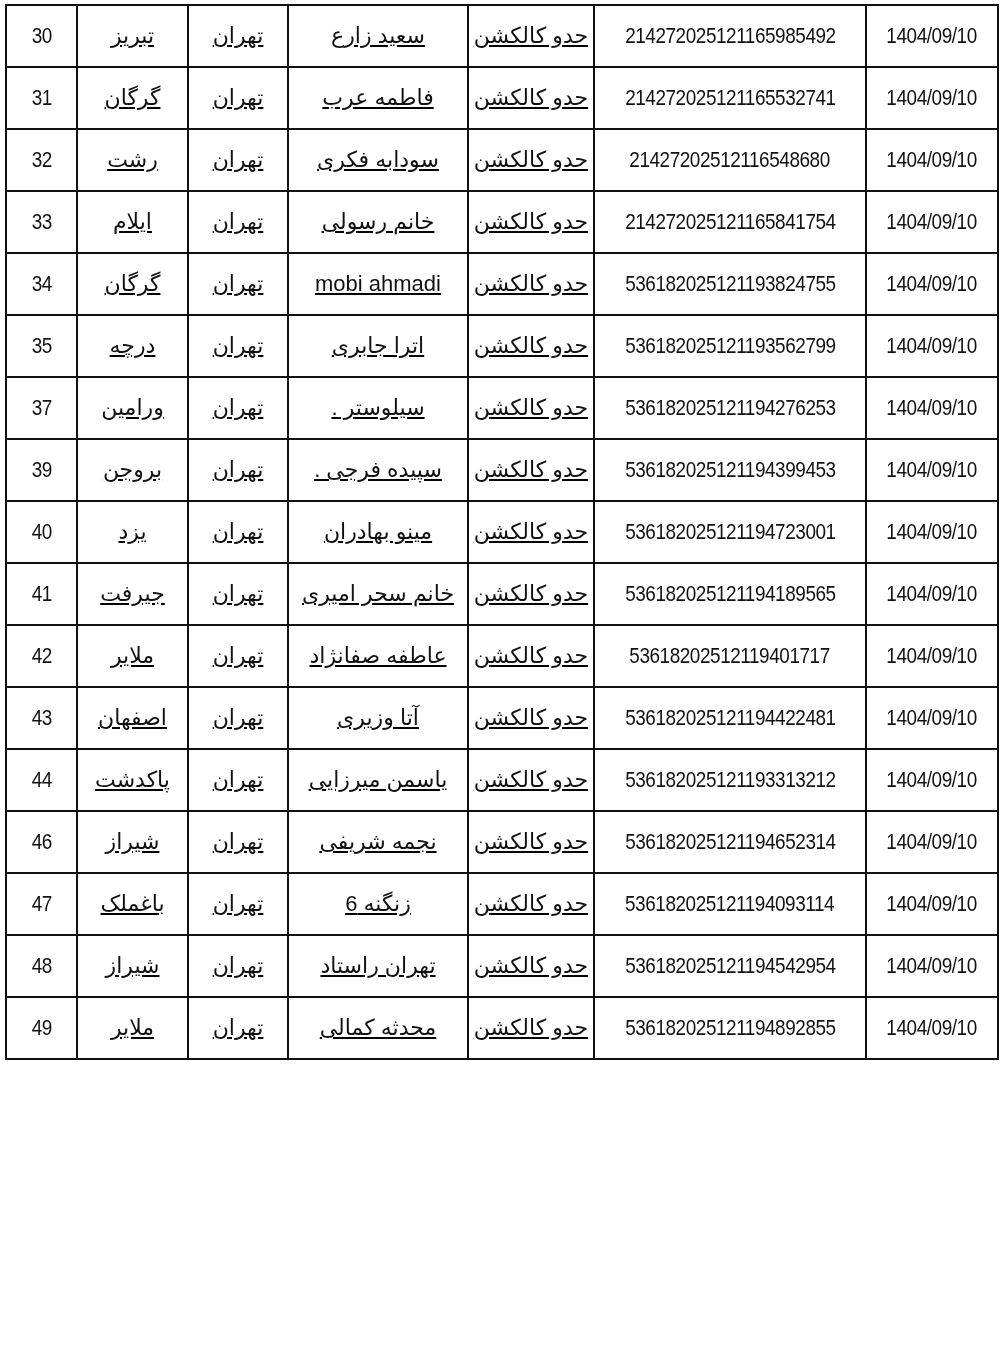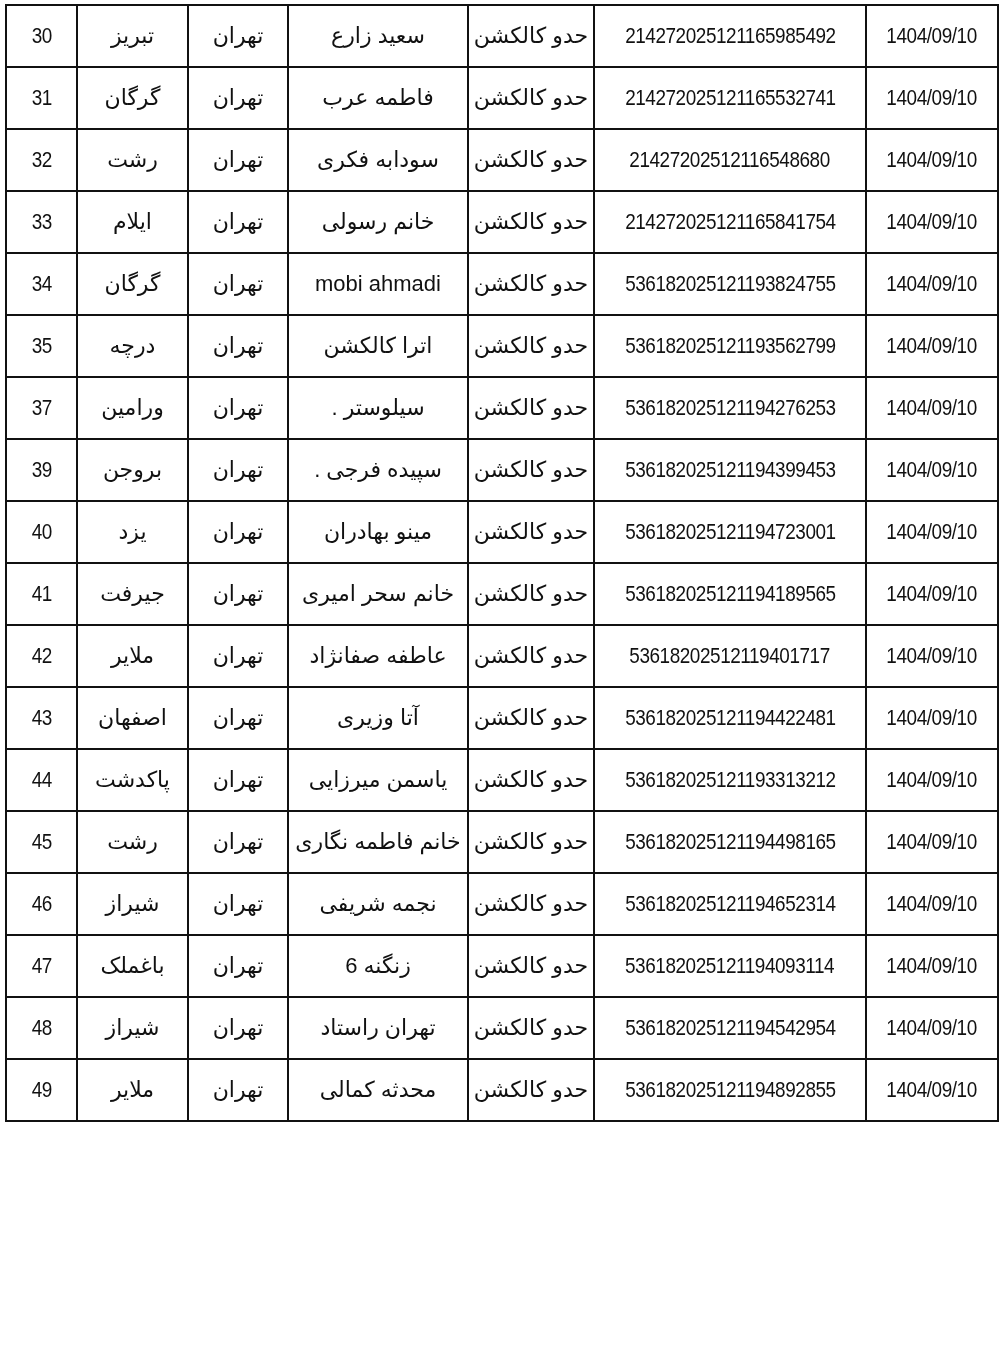--- a/index.html
+++ b/index.html
@@ -16,20 +16,21 @@
     .sheet {
       position: absolute;
       left: 5px;
       top: 4px;
       width: 992px;
     }
     table.data-table {
       border-collapse: collapse;
       table-layout: fixed;
       width: 992px;
+      text-decoration: underline;
     }
     table.data-table td {
       border: 2.5px solid #111111;
       height: 60px;
       padding: 0;
       text-align: center;
       vertical-align: middle;
       font-family: "Liberation Sans", "DejaVu Sans", sans-serif;
       font-size: 22px;
       color: #111111;
@@ -116,21 +117,21 @@
     <td class="name-cell rtl"><span>mobi  ahmadi</span></td>
     <td class="type-cell rtl"><span>حدو کالکشن</span></td>
     <td class="tracking-cell num"><span class="cond">536182025121193824755</span></td>
     <td class="date-cell num"><span class="cond">1404/09/10</span></td>
   </tr>
 
   <tr>
     <td class="idx-cell num"><span class="cond">35</span></td>
     <td class="city-cell rtl"><span>درچه</span></td>
     <td class="origin-cell rtl"><span>تهران</span></td>
-    <td class="name-cell rtl"><span>اترا کالکشن</span></td>
+    <td class="name-cell rtl"><span>اترا جابری</span></td>
     <td class="type-cell rtl"><span>حدو کالکشن</span></td>
     <td class="tracking-cell num"><span class="cond">536182025121193562799</span></td>
     <td class="date-cell num"><span class="cond">1404/09/10</span></td>
   </tr>
 
 
   <tr>
     <td class="idx-cell num"><span class="cond">37</span></td>
     <td class="city-cell rtl"><span>ورامین</span></td>
     <td class="origin-cell rtl"><span>تهران</span></td>
@@ -194,29 +195,20 @@
   <tr>
     <td class="idx-cell num"><span class="cond">44</span></td>
     <td class="city-cell rtl"><span>پاکدشت</span></td>
     <td class="origin-cell rtl"><span>تهران</span></td>
     <td class="name-cell rtl"><span>یاسمن میرزایی</span></td>
     <td class="type-cell rtl"><span>حدو کالکشن</span></td>
     <td class="tracking-cell num"><span class="cond">536182025121193313212</span></td>
     <td class="date-cell num"><span class="cond">1404/09/10</span></td>
   </tr>
 
-  <tr>
-    <td class="idx-cell num"><span class="cond">45</span></td>
-    <td class="city-cell rtl"><span>رشت</span></td>
-    <td class="origin-cell rtl"><span>تهران</span></td>
-    <td class="name-cell rtl"><span>خانم فاطمه نگاری</span></td>
-    <td class="type-cell rtl"><span>حدو کالکشن</span></td>
-    <td class="tracking-cell num"><span class="cond">536182025121194498165</span></td>
-    <td class="date-cell num"><span class="cond">1404/09/10</span></td>
-  </tr>
 
   <tr>
     <td class="idx-cell num"><span class="cond">46</span></td>
     <td class="city-cell rtl"><span>شیراز</span></td>
     <td class="origin-cell rtl"><span>تهران</span></td>
     <td class="name-cell rtl"><span>نجمه  شریفی</span></td>
     <td class="type-cell rtl"><span>حدو کالکشن</span></td>
     <td class="tracking-cell num"><span class="cond">536182025121194652314</span></td>
     <td class="date-cell num"><span class="cond">1404/09/10</span></td>
   </tr>

